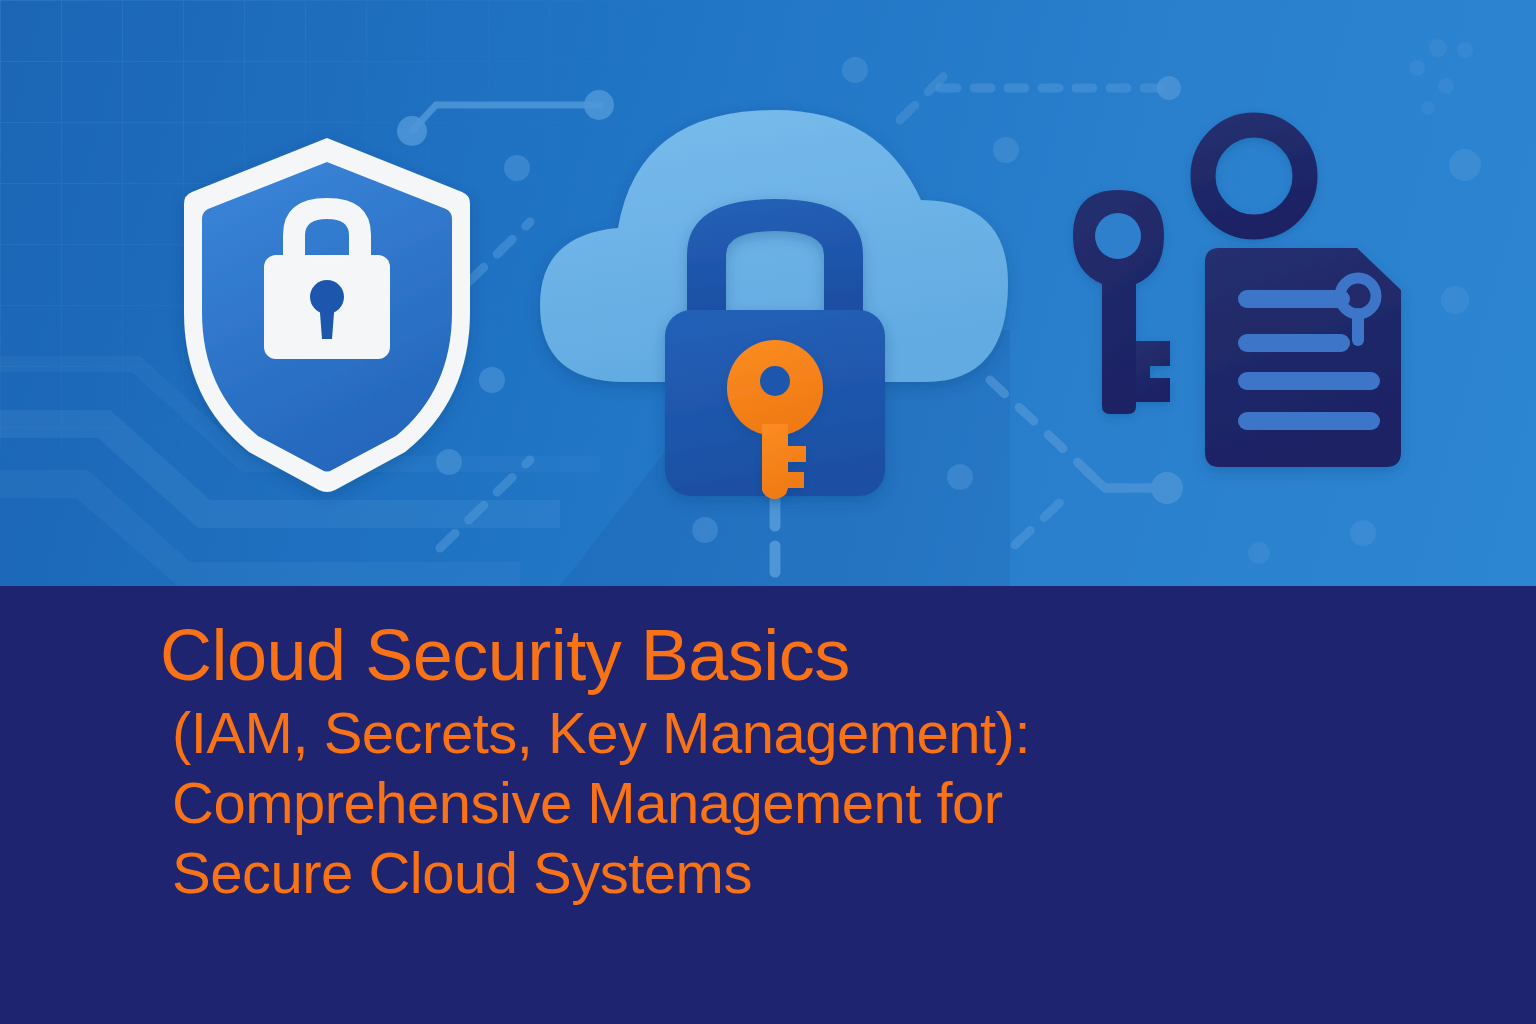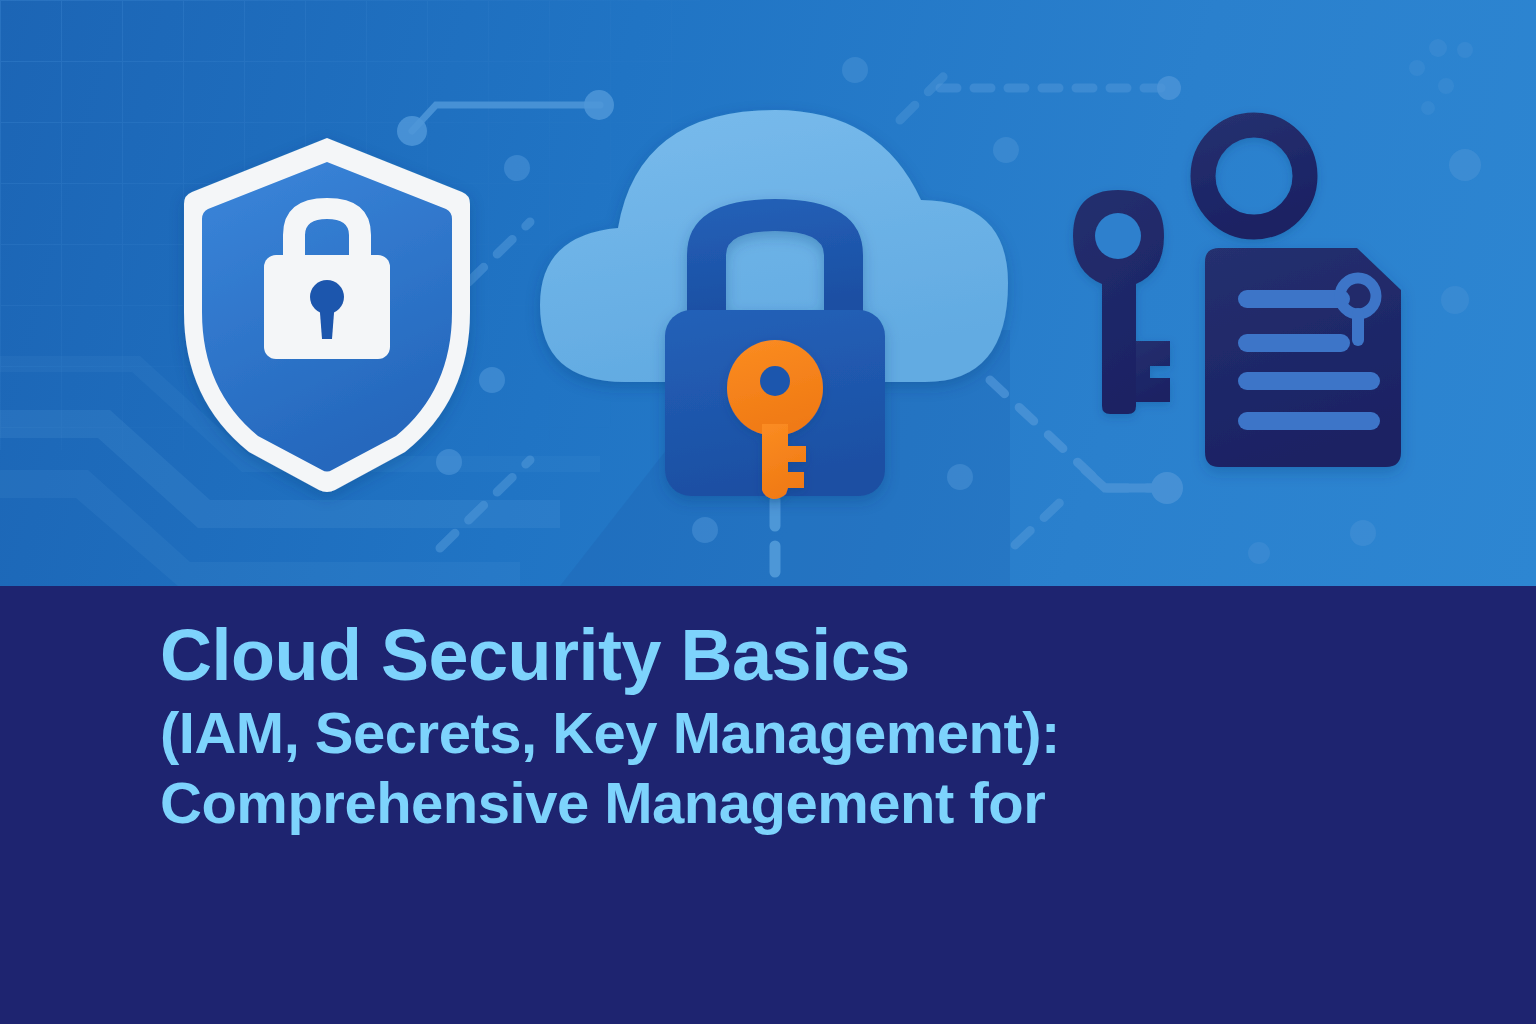--- a/index.html
+++ b/index.html
@@ -40,33 +40,34 @@
     height: 438px;
     background: #1e2470;
   }
   .footer-inner {
     position: absolute;
     left: 160px;
     top: 26px;
     width: 1300px;
   }
   .title-line {
-    color: #7dd3fc;
-    font-weight: 700;
+    color: #f97316;
+    font-weight: 400;
     letter-spacing: -0.5px;
     white-space: nowrap;
     display: block;
   }
   .t1 {
     font-size: 72px;
     line-height: 86px;
   }
   .t2, .t3, .t4 {
     font-size: 58px;
     line-height: 70px;
+    margin-left: 12px;
   }
 </style>
 </head>
 <body>
 
 <div id="banner">
 
   <div class="hero">
     <svg class="hero-svg" viewBox="0 0 1536 586" xmlns="http://www.w3.org/2000/svg">
       <defs>
@@ -251,16 +252,17 @@
         </g>
       </g>
     </svg>
   </div>
 
   <div class="footer">
     <div class="footer-inner">
       <span class="title-line t1">Cloud Security Basics</span>
       <span class="title-line t2">(IAM, Secrets, Key Management):</span>
       <span class="title-line t3">Comprehensive Management for</span>
+      <span class="title-line t4">Secure Cloud Systems</span>
     </div>
   </div>
 
 </div>
 
 </body></html>

